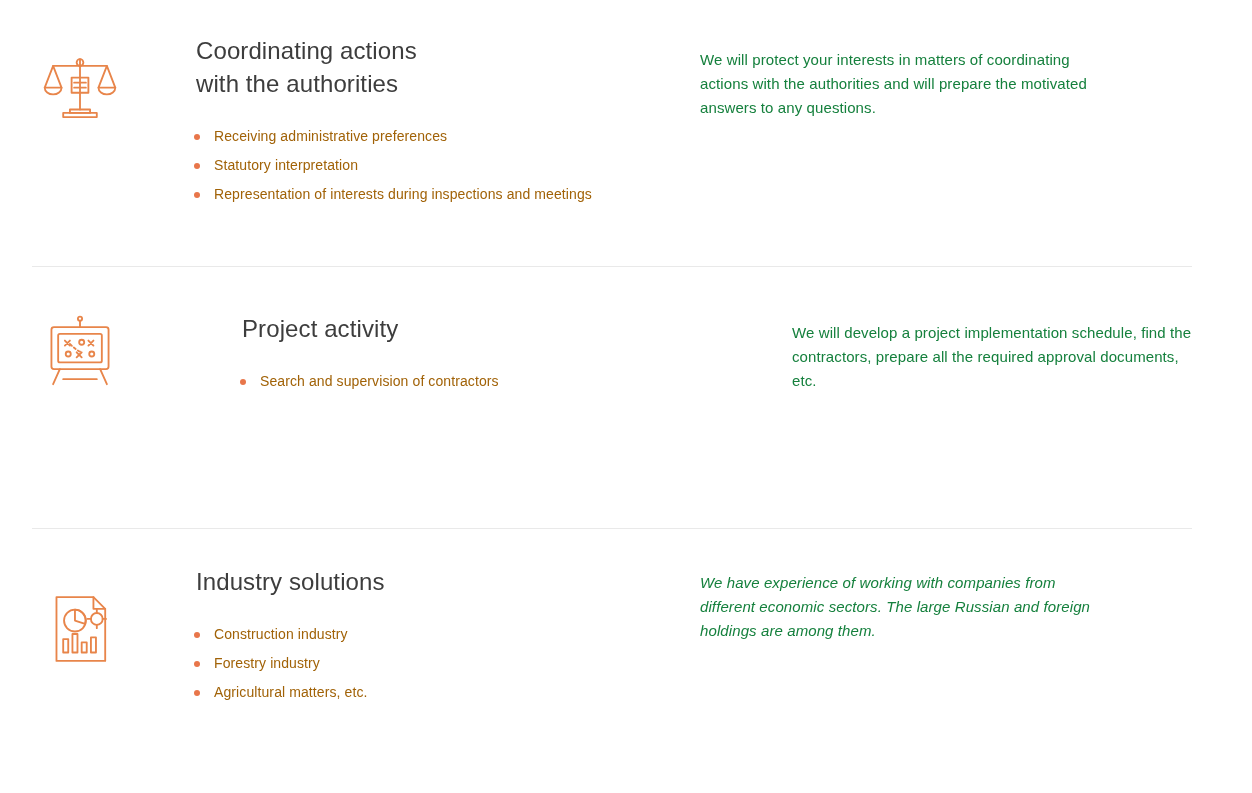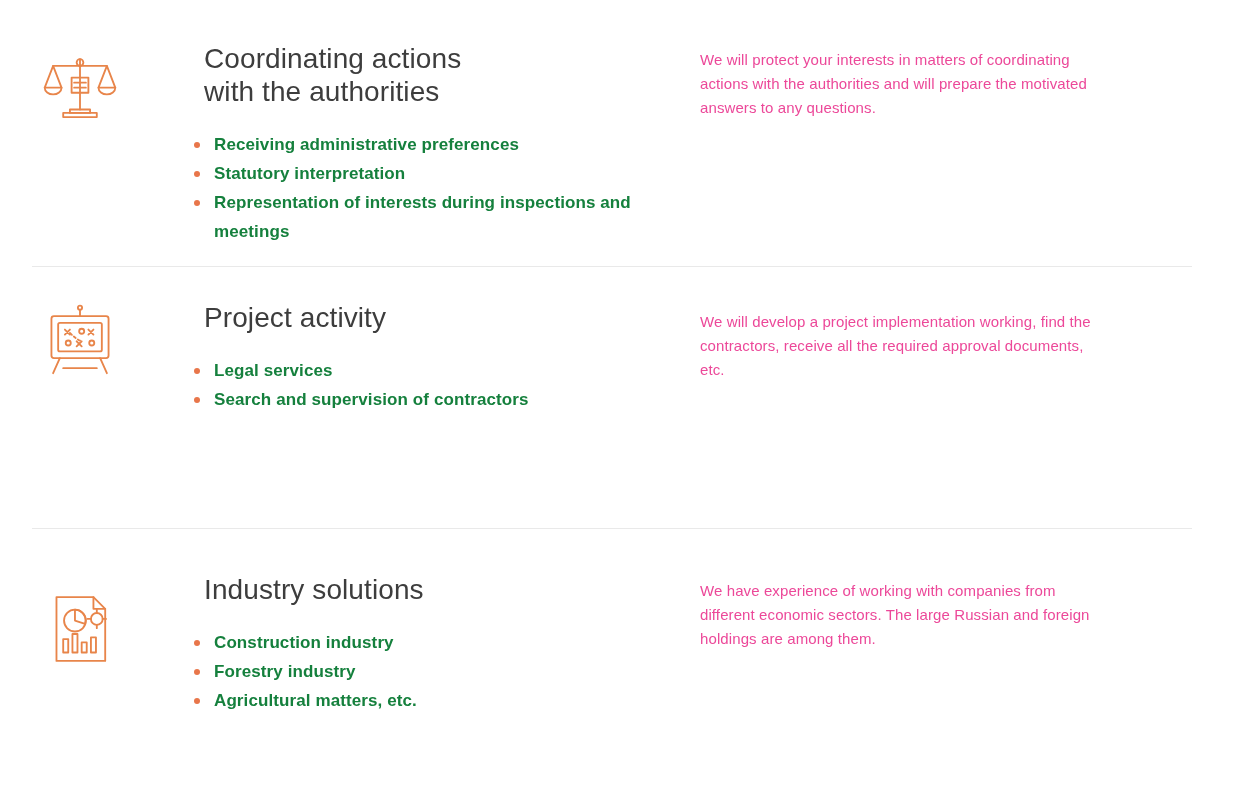--- a/index.html
+++ b/index.html
@@ -43,82 +43,82 @@
     height: 84px;
     color: #e8854a;
   }
   .icon-box svg { display: block; width: 100%; height: 100%; }
   .mid-cell {
     flex: 0 0 540px;
     width: 540px;
     padding-left: 32px;
   }
   .title {
-    font-size: 28px;
+    font-size: 24px;
     line-height: 33px;
     color: #3d3d3d;
     font-weight: 400;
-    margin: 12px;
+    margin: 4px;
     letter-spacing: 0.1px;
     white-space: pre-line;
   }
   .bullets {
     list-style: none;
     margin: 22px 0 0 0;
     padding: 0;
   }
   .bullets li {
     position: relative;
     padding-left: 22px;
-    color: #15803d;
-    font-size: 17px;
+    color: #a16207;
+    font-size: 14px;
     line-height: 29px;
-    font-weight: 700;
+    font-weight: 400;
     letter-spacing: 0.1px;
   }
   .bullets li .dot {
     position: absolute;
     left: 2px;
     top: 12px;
     width: 6px;
     height: 6px;
     border-radius: 50%;
     background: #e8764a;
   }
   .desc-cell {
     flex: 1 1 auto;
     padding-left: 0;
     padding-right: 60px;
     max-width: 460px;
   }
   .desc {
     margin: 0;
-    color: #ec4899;
+    color: #15803d;
     font-size: 15px;
     line-height: 24px;
     letter-spacing: 0.1px;
     font-weight: 400;
   }
   
   #row-0 { height: 266px; padding-top: 30px; }
-  #row-1 { height: 262px; padding-top: 35px; }
+  #row-1 { height: 262px; padding-top: 46px; justify-content: space-between; }
   #row-2 { height: 238px; padding-top: 33px; }
   #row-1 .row-divider { top: 0; }
   #row-2 .row-divider { top: 0; }
   #row-0 .icon-cell { padding-top: 14px; }
   #row-1 .icon-cell { padding-top: 0px; }
   #row-2 .icon-cell { padding-top: 26px; }
   #row-0 .desc-cell { padding-top: 8px; }
   #row-1 .desc-cell { padding-top: 287px; }
   #row-2 .desc-cell { padding-top: 2px; }
   #row-1 .desc-cell { padding-top: 0px; }
   #row-1 .title { margin-top: 0; }
   .desc-offset-0 { margin-top: 10px; }
   .desc-offset-1 { margin-top: 9px; }
-  .desc-offset-2 { margin-top: 16px; }
+  .desc-offset-2 { margin-top: 8px; font-style: italic; }
 </style>
 </head>
 <body>
 
 <div class="page">
 
   <section class="service-row" id="row-0">
     <div class="icon-cell">
       <div class="icon-box">
         <svg viewBox="0 0 100 100" fill="none" stroke="currentColor" stroke-width="2.2" stroke-linecap="round" stroke-linejoin="round">
@@ -169,26 +169,25 @@
           <circle cx="36" cy="50" r="3"></circle>
           <path d="M46 48 l6 6 M52 48 l-6 6"></path>
           <circle cx="64" cy="50" r="3"></circle>
           <path d="M38 38 q8 8 14 10" stroke-dasharray="3 3"></path>
         </svg>
       </div>
     </div>
     <div class="mid-cell">
       <h2 class="title">Project activity</h2>
       <ul class="bullets">
-        <li><span class="dot"></span><span>Legal services</span></li>
         <li><span class="dot"></span><span>Search and supervision of contractors</span></li>
       </ul>
     </div>
     <div class="desc-cell">
-      <p class="desc desc-offset-1">We will develop a project implementation working, find the contractors, receive all the required approval documents, etc.</p>
+      <p class="desc desc-offset-1">We will develop a project implementation schedule, find the contractors, prepare all the required approval documents, etc.</p>
     </div>
   </section>
 
   <section class="service-row" id="row-2">
     <div class="row-divider"></div>
     <div class="icon-cell">
       <div class="icon-box">
         <svg viewBox="0 0 100 100" fill="none" stroke="currentColor" stroke-width="2.2" stroke-linecap="round" stroke-linejoin="round">
           <path d="M22 12 h44 l14 14 v62 h-58 z"></path>
           <path d="M66 12 v14 h14"></path>

